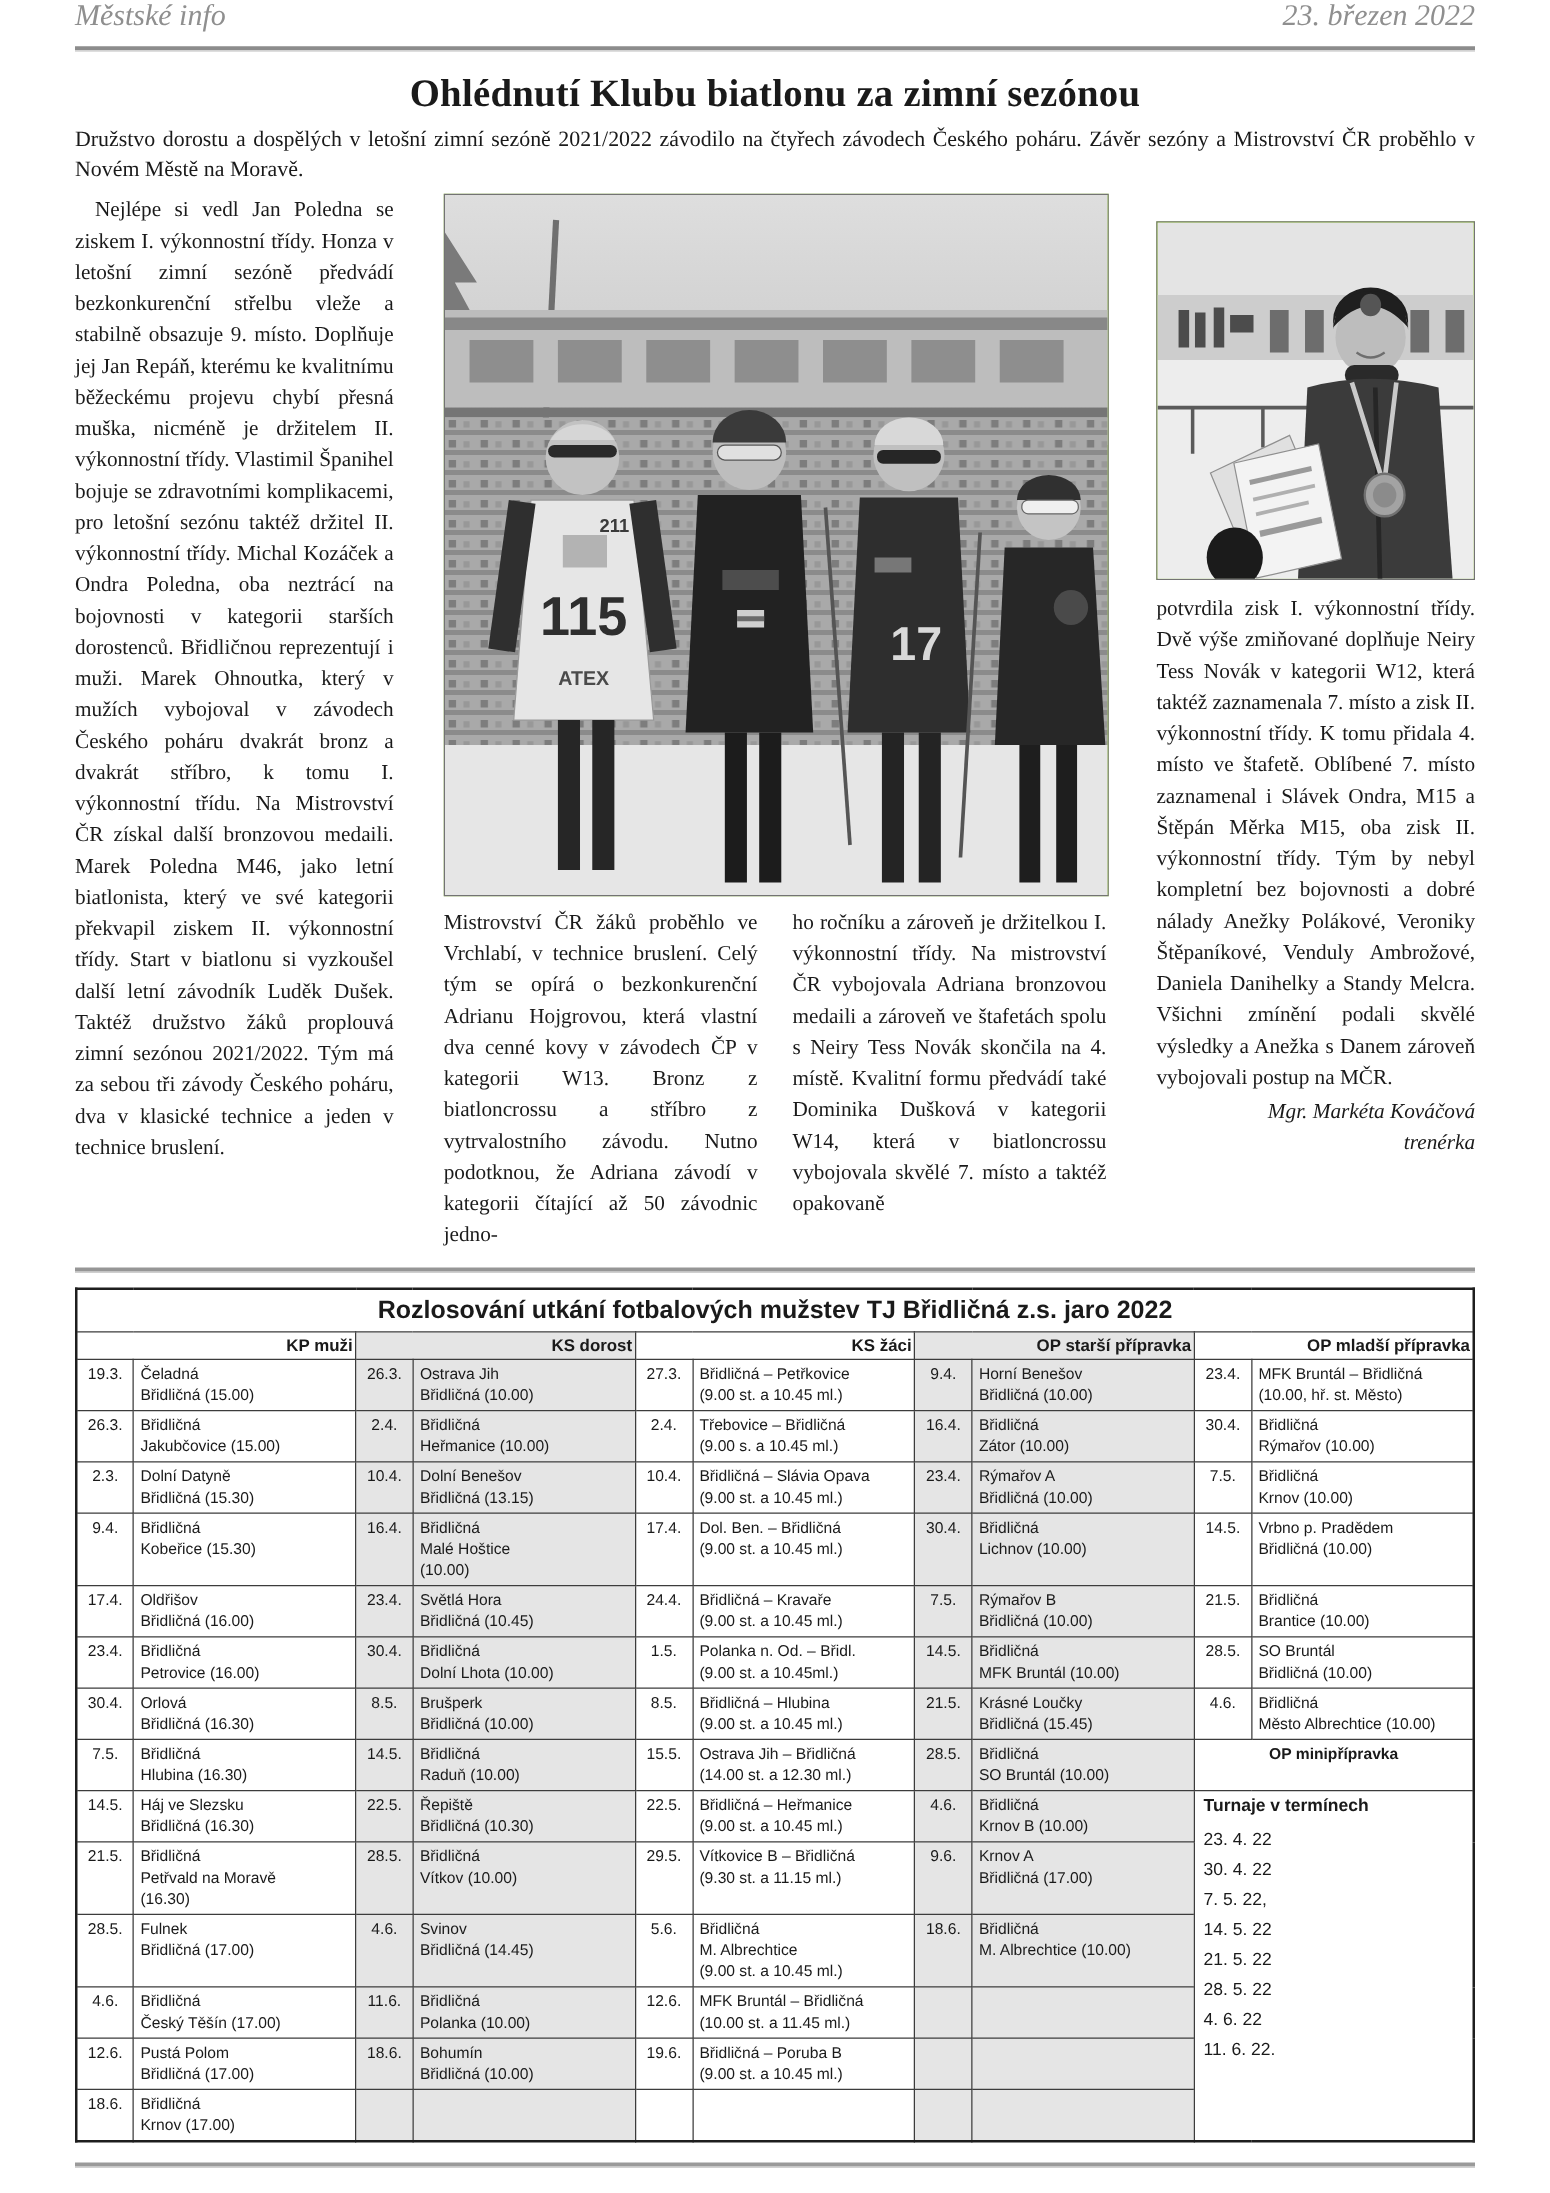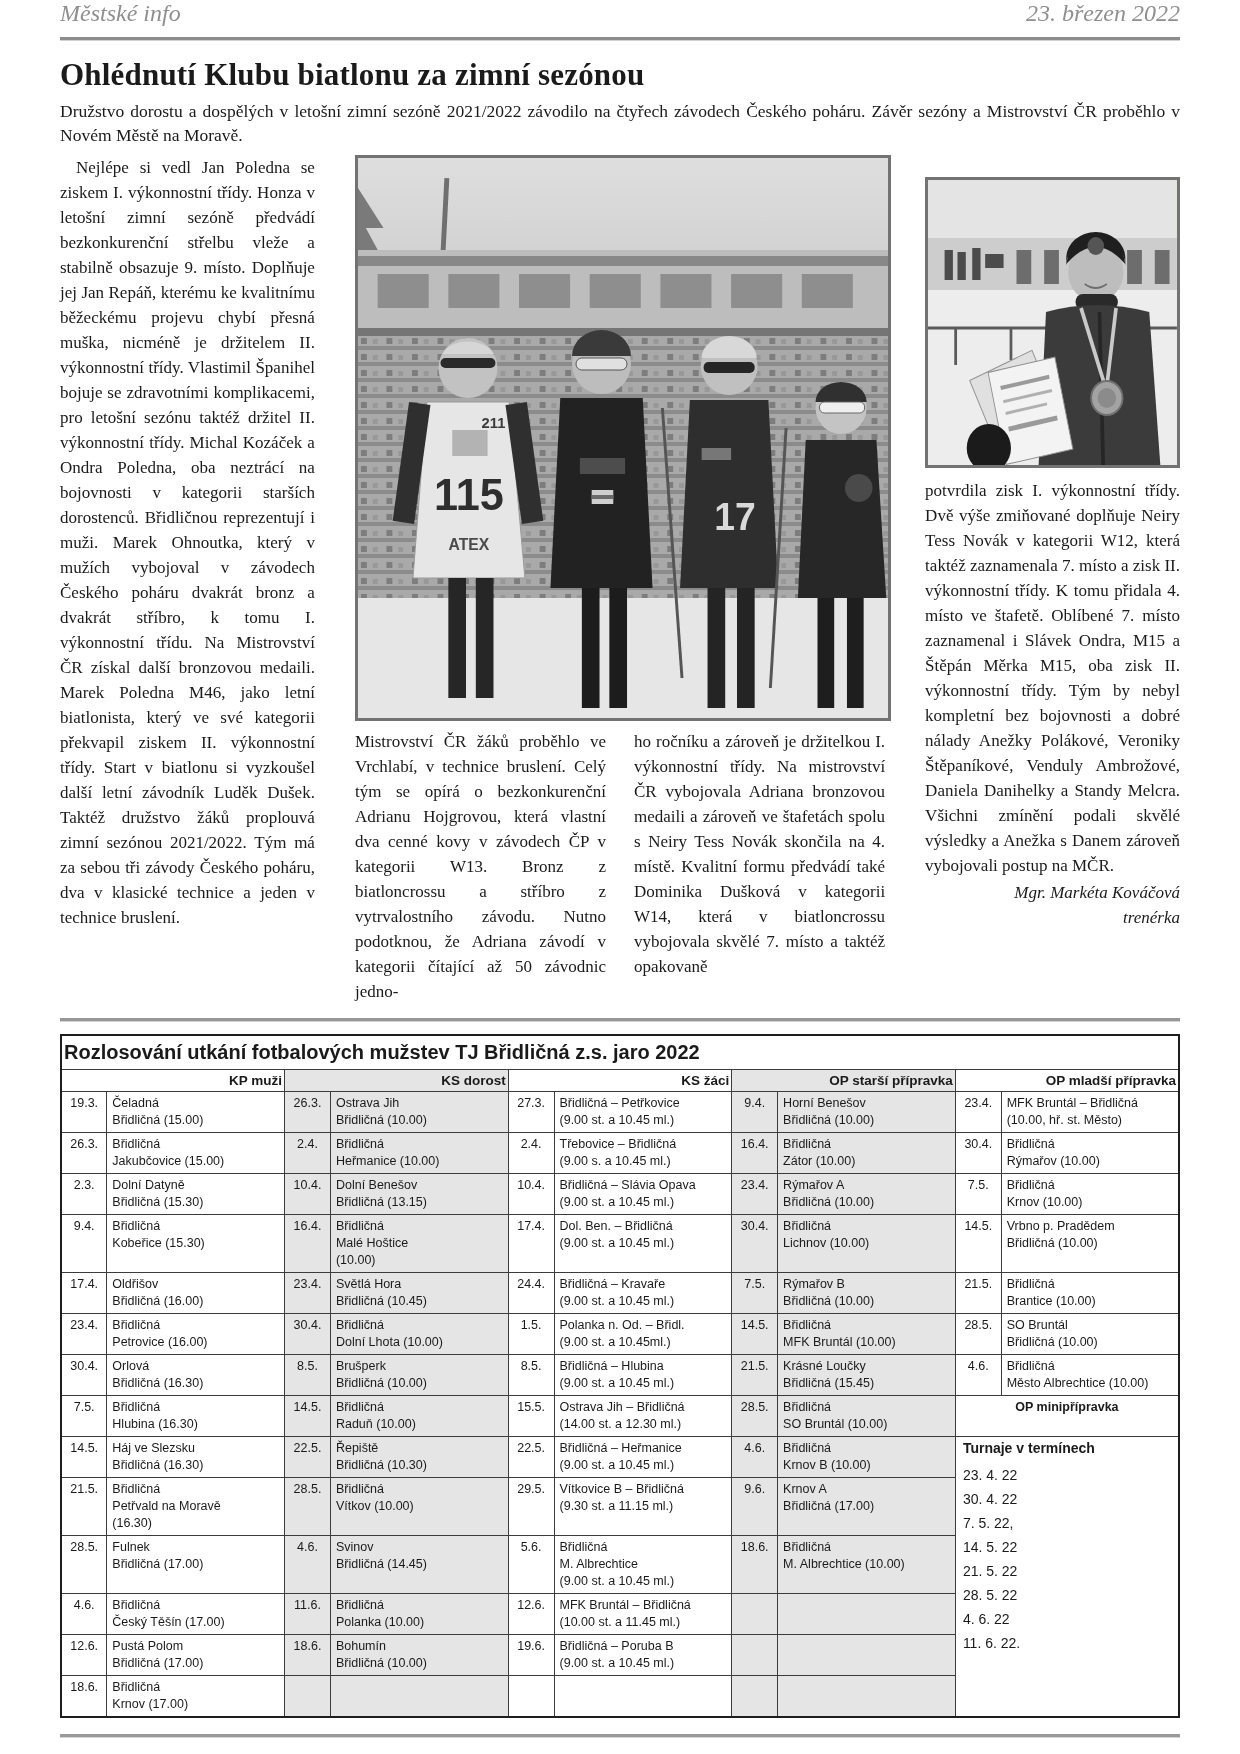--- a/index.html
+++ b/index.html
@@ -5,42 +5,42 @@
   html,body{margin:0;padding:0;background:#ffffff;}
   body{width:1240px;height:1754px;position:relative;font-family:"Liberation Serif",serif;color:#1a1a1a;-webkit-font-smoothing:antialiased;}
   .page{width:1120px;margin:0 auto;}
 
   
   .masthead{display:flex;justify-content:space-between;align-items:baseline;}
   .masthead .pub, .masthead .date{font-style:italic;color:#8f8f8f;font-size:24px;}
   .rule{height:3px;background:#8c8c8c;border-bottom:1px solid #d2d2d2;margin-top:10px;}
 
   
-  h1.article-title{margin:16px 0 6px 0;text-align:left;font-size:31px;font-weight:bold;letter-spacing:.2px;}
+  h1.article-title{margin:16px 0 6px 0;text-align:center;font-size:31px;font-weight:bold;letter-spacing:.2px;}
   .lead{font-weight:normal;font-size:17.5px;line-height:24px;text-align:justify;margin:0 0 8px 0;}
 
   
   .article{display:flex;gap:40px;align-items:flex-start;}
   .col{flex:1 1 0;font-size:17px;line-height:25px;text-align:justify;}
   .col.first{text-indent:16px;}
   .middle{flex:2.08 1 0;}
   .middle .cols{display:flex;gap:28px;margin-top:8px;}
-  .photo-frame{border:3px solid #737373;display:block;line-height:0;background:#bef264;}
+  .photo-frame{border:1px solid #737373;display:block;line-height:0;background:#bef264;}
   .team-photo-wrap{width:100%;}
   .col4 .photo-frame{margin:22px 0 10px 0;}
   .signature{font-style:italic;text-align:right;margin-top:2px;line-height:25px;}
 
   
   .divider{height:3px;background:#969696;border-bottom:1px solid #d4d4d4;margin:14px 0 12px 0;}
 
   
   table.schedule{width:100%;border-collapse:collapse;font-family:"Liberation Sans",sans-serif;table-layout:fixed;}
   table.schedule td,table.schedule th{border:1px solid #3c3c3c;vertical-align:top;}
   table.schedule{border:2px solid #1e1e1e;}
-  .tbl-title{font-size:20px;font-weight:bold;padding:5px 2px;}
+  .tbl-title{font-size:20px;font-weight:bold;text-align:center;padding:5px 2px;}
   th.group{font-size:13.5px;font-weight:bold;text-align:right;padding:3px 2px;}
   td.d{font-size:12.5px;text-align:center;padding:3px 1px;line-height:17px;}
   td.m{font-size:12.5px;padding:3px 5px;line-height:17px;}
   td.shaded,th.shaded{background:#e5e5e5;}
   td.sub-h{font-size:12.5px;font-weight:bold;text-align:center;padding:3px 4px;line-height:17px;}
   td.tourn{font-size:14px;padding:3px 7px;line-height:17px;}
   td.tourn .t-title{font-weight:bold;margin-bottom:6px;}
   td.tourn .t-date{line-height:24px;}
 
   

